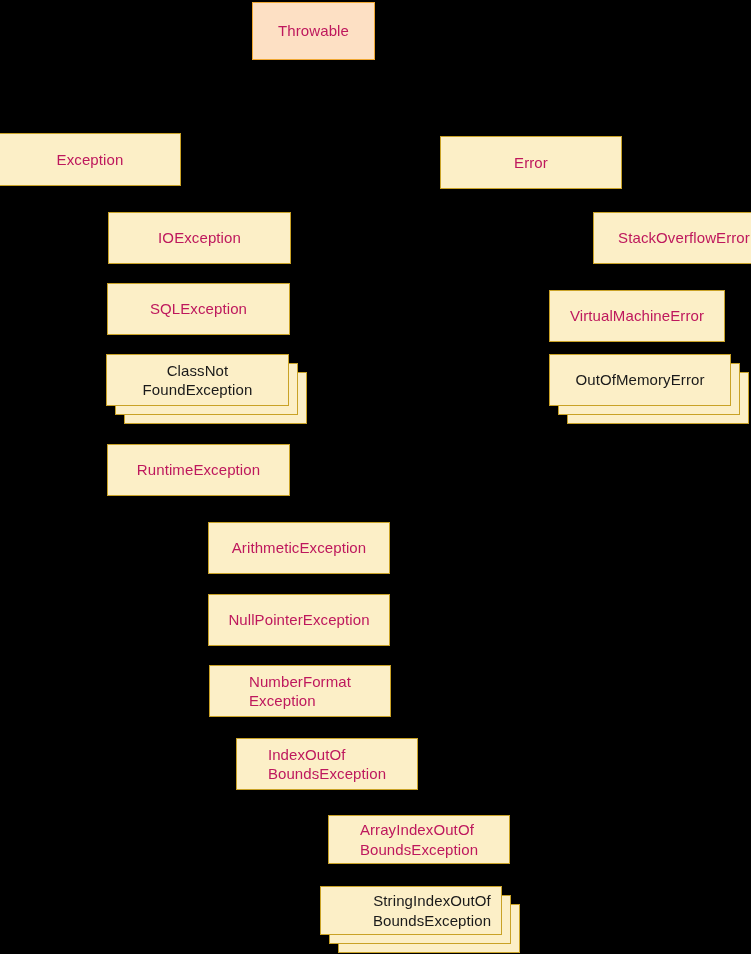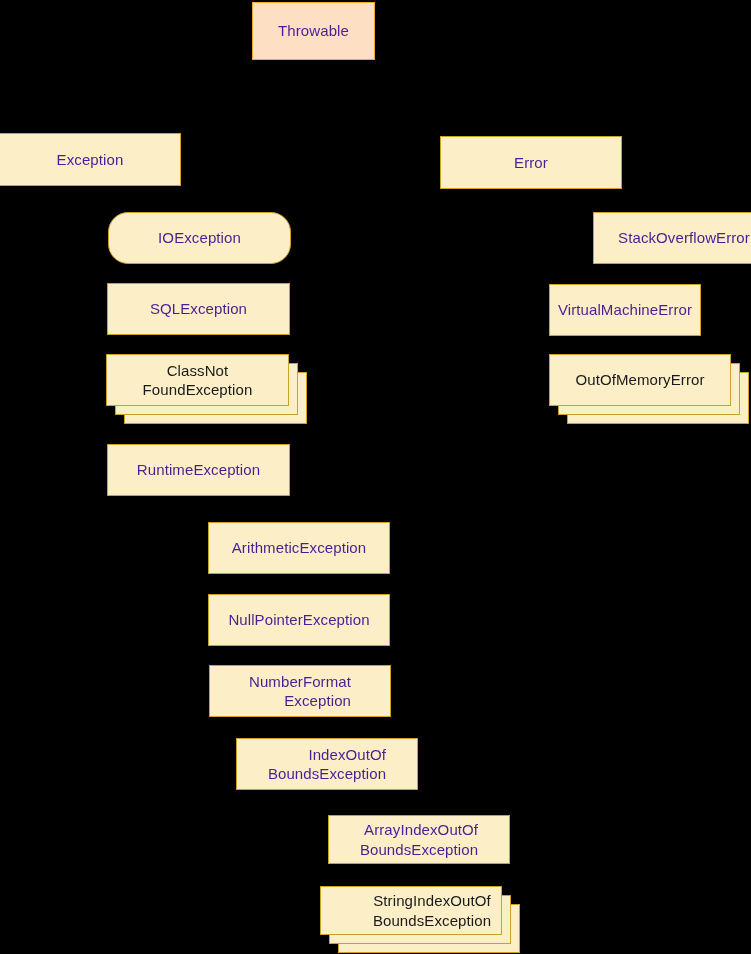--- a/index.html
+++ b/index.html
@@ -29,22 +29,22 @@
     background: #000000;
     pointer-events: none;
   }
   
   .node {
     position: absolute;
     box-sizing: border-box;
     display: flex;
     align-items: center;
     justify-content: center;
-    text-align: right;
-    color: #4c1d95;
+    text-align: left;
+    color: #be185d;
     font-size: 15px;
     line-height: 1.28;
     letter-spacing: 0.1px;
     background: #fcefc7;
     border: 1px solid #c9a227;
     white-space: pre-line;
     padding: 2px 22px;
   }
   .node.root {
     background: #fde0c4;
@@ -116,21 +116,21 @@
   </div>
 
   <div class="node" style="left:-1px; top:133px; width:182px; height:53px;">
     <span>Exception</span>
   </div>
 
   <div class="node" style="left:440px; top:136px; width:182px; height:53px;">
     <span>Error</span>
   </div>
 
-  <div class="node" style="left:108px; top:212px; width:183px; height:52px;border-radius:20px;">
+  <div class="node" style="left:108px; top:212px; width:183px; height:52px;">
     <span>IOException</span>
   </div>
 
   <div class="node" style="left:107px; top:283px; width:183px; height:52px;">
     <span>SQLException</span>
   </div>
 
   <div class="stack" style="left:106px; top:354px; width:201px; height:70px;">
     <div class="sheet s3" style="width:183px; height:52px;"></div>
     <div class="sheet s2" style="width:183px; height:52px;"></div>
@@ -171,21 +171,21 @@
     <div class="sheet s2" style="width:182px; height:49px;"></div>
     <div class="sheet s1" style="width:182px; height:49px;"></div>
     <div class="label" style="width:182px; height:49px;padding-left:48px;">StringIndexOutOf
 BoundsException</div>
   </div>
 
   <div class="node" style="left:549px; top:212px; width:182px; height:52px;margin-left:44px;">
     <span>StackOverflowError</span>
   </div>
 
-  <div class="node" style="left:549px; top:284px; width:152px; height:52px;">
+  <div class="node" style="left:549px; top:290px; width:176px; height:52px;">
     <span>VirtualMachineError</span>
   </div>
 
   <div class="stack" style="left:549px; top:354px; width:200px; height:70px;">
     <div class="sheet s3" style="width:182px; height:52px;"></div>
     <div class="sheet s2" style="width:182px; height:52px;"></div>
     <div class="sheet s1" style="width:182px; height:52px;"></div>
     <div class="label" style="width:182px; height:52px;">OutOfMemoryError</div>
   </div>
 

